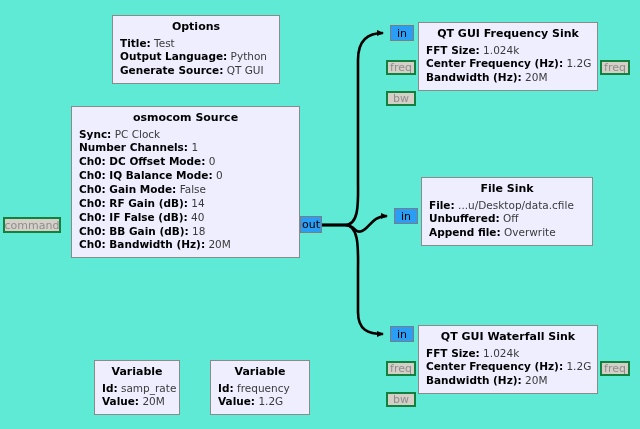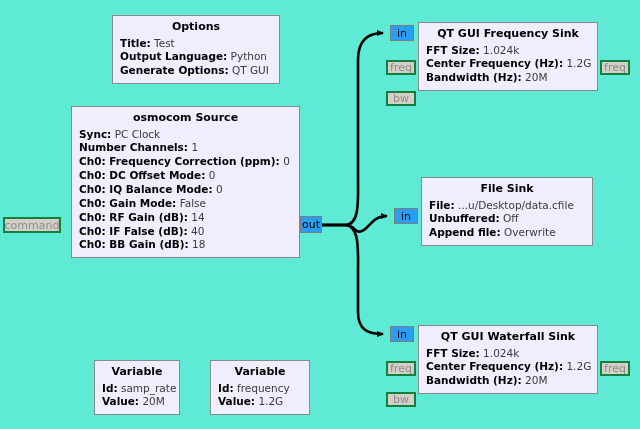--- a/index.html
+++ b/index.html
@@ -139,40 +139,36 @@
     <div class="block-title">Options</div>
     <div class="prop">
       <span class="k">Title:</span>
       <span class="v">Test</span>
     </div>
     <div class="prop">
       <span class="k">Output Language:</span>
       <span class="v">Python</span>
     </div>
     <div class="prop">
-      <span class="k">Generate Options:</span>
+      <span class="k">Generate Source:</span>
       <span class="v">QT GUI</span>
     </div>
   </div>
 
   <div class="block" id="block-osmocom">
     <div class="block-title">osmocom Source</div>
     <div class="prop">
       <span class="k">Sync:</span>
       <span class="v">PC Clock</span>
     </div>
     <div class="prop">
       <span class="k">Number Channels:</span>
       <span class="v">1</span>
     </div>
     <div class="prop">
-      <span class="k">Ch0: Frequency Correction (ppm):</span>
-      <span class="v">0</span>
-    </div>
-    <div class="prop">
       <span class="k">Ch0: DC Offset Mode:</span>
       <span class="v">0</span>
     </div>
     <div class="prop">
       <span class="k">Ch0: IQ Balance Mode:</span>
       <span class="v">0</span>
     </div>
     <div class="prop">
       <span class="k">Ch0: Gain Mode:</span>
       <span class="v">False</span>
@@ -181,20 +177,24 @@
       <span class="k">Ch0: RF Gain (dB):</span>
       <span class="v">14</span>
     </div>
     <div class="prop">
       <span class="k">Ch0: IF False (dB):</span>
       <span class="v">40</span>
     </div>
     <div class="prop">
       <span class="k">Ch0: BB Gain (dB):</span>
       <span class="v">18</span>
+    </div>
+    <div class="prop">
+      <span class="k">Ch0: Bandwidth (Hz):</span>
+      <span class="v">20M</span>
     </div>
   </div>
 
   <div class="port msg" id="port-command">command</div>
   <div class="port stream" id="port-out">out</div>
 
   <div class="block" id="block-var-samp">
     <div class="block-title">Variable</div>
     <div class="prop">
       <span class="k">Id:</span>

